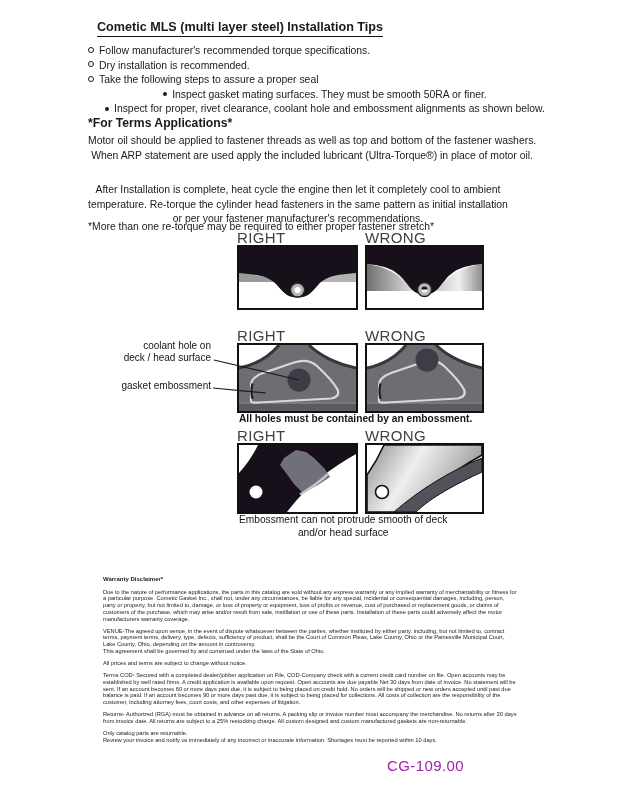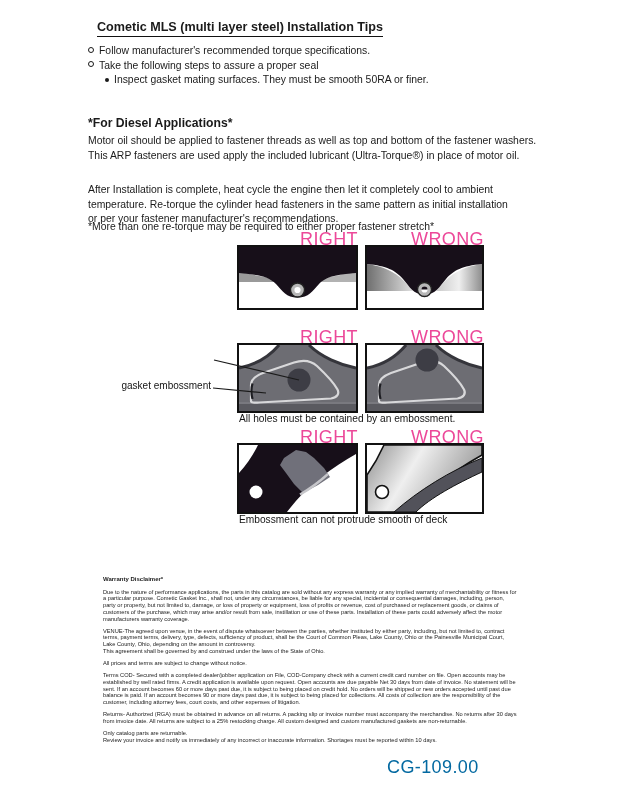--- a/index.html
+++ b/index.html
@@ -1,69 +1,71 @@
 <!DOCTYPE html>
 <html><head>
 <meta charset="utf-8">
 <style>
   html,body{margin:0;padding:0;background:#ffffff;}
   #page{position:relative;width:618px;height:800px;background:#ffffff;overflow:hidden;
         font-family:"Liberation Sans","DejaVu Sans",sans-serif;color:#1a1a1a;}
   .abs{position:absolute;}
-  .nowrap{white-space:nowrap;}
+  .nowrap{white-space:nowrap;text-align:center;}
   
   #title{top:20px;left:97px;font-size:12.6px;font-weight:bold;}
   #title .ul{display:inline-block;border-bottom:1.6px solid #111;padding-bottom:2px;}
   
   #bullets{top:44px;left:88px;font-size:10.4px;line-height:14.6px;}
   .b-row{white-space:nowrap;}
   .b-o{display:inline-block;width:4px;height:4px;border:1px solid #1a1a1a;border-radius:50%;
        margin-right:5px;vertical-align:1.5px;}
   .b-f{display:inline-block;width:4px;height:4px;background:#1a1a1a;border-radius:50%;
        margin-right:5px;vertical-align:1.5px;}
   .b-sub{padding-left:17px;text-align:center;}
   
   #diesel-heading{top:116px;left:88px;font-size:12.2px;font-weight:bold;}
   .body-block{font-size:10.4px;line-height:14.6px;}
   #para1{top:134px;left:88px;}
   #para2{top:183px;left:88px;}
   #retorque-note{top:221px;left:88px;font-size:10.4px;}
   
-  .dlabel{font-size:18px;letter-spacing:.4px;text-align:right;color:#ec4899;}
+  .dlabel{font-size:15px;letter-spacing:.4px;text-align:left;color:#404040;}
   .dbox{position:absolute;border:2px solid #111;background:#fff;line-height:0;}
   .dcap{font-size:10.2px;line-height:12.5px;color:#141414;}
   .ann{font-size:10px;line-height:12px;text-align:right;color:#141414;}
   #leader-overlay{position:absolute;left:0;top:0;width:618px;height:800px;pointer-events:none;}
   
   #warranty{top:576px;left:103px;width:414px;font-size:5.7px;line-height:6.7px;color:#222;}
   #warranty .wh{font-weight:bold;font-size:6.0px;margin-bottom:6px;}
   #warranty .wp{margin-bottom:5.5px;text-align:left;}
   #warranty .wp div{margin:0;}
   
-  #doc-code{top:757px;left:387px;font-size:18px;letter-spacing:.4px;color:#0369a1;}
+  #doc-code{top:757px;left:387px;font-size:15px;letter-spacing:.4px;color:#a21caf;}
 </style>
 </head>
 <body>
 
 <div id="page">
 
   <div class="abs" id="title">
     <span class="ul">Cometic MLS (multi layer steel) Installation Tips</span>
   </div>
 
   <div class="abs" id="bullets">
     <div class="b-row"><span class="b-o"></span><span>Follow manufacturer's recommended torque specifications.</span></div>
+    <div class="b-row"><span class="b-o"></span><span>Dry installation is recommended.</span></div>
     <div class="b-row"><span class="b-o"></span><span>Take the following steps to assure a proper seal</span></div>
     <div class="b-row b-sub"><span class="b-f"></span><span>Inspect gasket mating surfaces.  They must be smooth 50RA or finer.</span></div>
-  </div>
-
-  <div class="abs" id="diesel-heading">*For Diesel Applications*</div>
+    <div class="b-row b-sub"><span class="b-f"></span><span>Inspect for proper, rivet clearance, coolant hole and embossment alignments as shown below.</span></div>
+  </div>
+
+  <div class="abs" id="diesel-heading">*For Terms Applications*</div>
   <div class="abs body-block" id="para1">
     <div class="nowrap">Motor oil should be applied to fastener threads as well as top and bottom of the fastener washers.</div>
-    <div class="nowrap">This ARP fasteners are used apply the included lubricant (Ultra-Torque®) in place of motor oil.</div>
+    <div class="nowrap">When ARP statement are used apply the included lubricant (Ultra-Torque®) in place of motor oil.</div>
   </div>
   <div class="abs body-block" id="para2">
     <div class="nowrap">After Installation is complete, heat cycle the engine then let it completely cool to ambient</div>
     <div class="nowrap">temperature. Re-torque the cylinder head fasteners in the same pattern as initial installation</div>
     <div class="nowrap">or per your fastener manufacturer's recommendations.</div>
   </div>
   <div class="abs nowrap" id="retorque-note">*More than one re-torque may be required to either proper fastener stretch*</div>
 
   <div class="abs dlabel" style="top:229px;left:237px;width:121px;">RIGHT</div>
   <div class="abs dlabel" style="top:229px;left:365px;width:119px;">WRONG</div>
@@ -98,20 +100,24 @@
       <path d="M0,0 H115 V17 C95,19 87,23 79,32 C72,40 69,47.5 57.5,47.5 C46,47.5 43,40 36,32 C28,23 20,19 0,17 Z" fill="#170f19"></path>
       <circle cx="57.5" cy="42.5" r="7" fill="#b7b7b7" stroke="#222" stroke-width="1.4"></circle>
       <circle cx="57.5" cy="42.5" r="3.1" fill="#ffffff"></circle>
       <path d="M54.4,42.5 A3.1,3.1 0 0 1 60.6,42.5 Z" fill="#170f19"></path>
     </svg>
   </div>
 
   <div class="abs dlabel" style="top:327px;left:237px;width:121px;">RIGHT</div>
   <div class="abs dlabel" style="top:327px;left:365px;width:119px;">WRONG</div>
 
+  <div class="abs ann" style="top:340px;left:61px;width:150px;">
+    <div>coolant hole on</div>
+    <div>deck / head surface</div>
+  </div>
   <div class="abs ann" style="top:380px;left:61px;width:150px;">gasket embossment</div>
 
   <div class="dbox" style="top:343px;left:237px;width:117px;height:66px;">
     <svg width="117" height="66" viewBox="0 0 117 66">
       <rect width="117" height="66" fill="#6d6d73"></rect>
       <path d="M0,0 H40 C30,12 15,20 0,23 Z" fill="#ffffff"></path>
       <path d="M117,0 H70 C82,12 101,20 117,23 Z" fill="#ffffff"></path>
       <path d="M40,0 C30,12 15,20 0,23" stroke="#35353b" stroke-width="3" fill="none"></path>
       <path d="M70,0 C82,12 101,20 117,23" stroke="#35353b" stroke-width="3" fill="none"></path>
       <rect y="57.5" width="117" height="1" fill="#85858b"></rect>
@@ -128,21 +134,21 @@
       <path d="M115,0 H69 C81,12 100,20 115,23 Z" fill="#ffffff"></path>
       <path d="M39,0 C29,12 15,20 0,23" stroke="#35353b" stroke-width="3" fill="none"></path>
       <path d="M69,0 C81,12 100,20 115,23" stroke="#35353b" stroke-width="3" fill="none"></path>
       <rect y="57.5" width="115" height="1" fill="#85858b"></rect>
       <rect y="59" width="115" height="7" fill="#5a5a60"></rect>
       <path d="M12,56 V40 C12,35 16,31 24,28 L55,17.5 C64,14.5 71,15.5 77,21 C85,28.5 93.5,38 97,44.5 C99,48.5 97,52.5 90.5,53.5 L20,57.5 C15,58 12,57.5 12,56 Z" fill="none" stroke="#d8d8da" stroke-width="2.2"></path>
       <path d="M13.5,54 C12.2,49 12.2,43 13.5,38.5" stroke="#1d1d22" stroke-width="2.2" fill="none"></path>
       <circle cx="60" cy="15" r="11.5" fill="#3d3d45"></circle>
     </svg>
   </div>
-  <div class="abs dcap nowrap" style="top:413px;left:239px;">All holes must be contained by an embossment.</div>
+  <div class="abs dcap nowrap" style="top:413px;left:239px;font-weight:bold;">All holes must be contained by an embossment.</div>
 
   <div class="abs dlabel" style="top:427px;left:237px;width:121px;">RIGHT</div>
   <div class="abs dlabel" style="top:427px;left:365px;width:119px;">WRONG</div>
 
   <div class="dbox" style="top:443px;left:237px;width:117px;height:67px;">
     <svg width="117" height="67" viewBox="0 0 117 67">
       <rect width="117" height="67" fill="#ffffff"></rect>
       <path d="M19,0 H117 V9 C94,22 68,40 48,67 H0 V28 C8,19 14.5,9.5 19,0 Z" fill="#170f19"></path>
       <polygon points="45,13 57,5 67,7 75,13 85,23 91,32 79,40 64,48 55,39 47,28 41,20" fill="#70707a"></polygon>
       <path d="M89,29 C79,38 69,45 61,49.5" stroke="#c6c6ca" stroke-width="2.4" fill="none"></path>
@@ -159,20 +165,21 @@
         </linearGradient>
       </defs>
       <rect width="115" height="67" fill="#ffffff"></rect>
       <path d="M17,0 H115 V10 C90,24 63,43 45,67 H0 V30 C7,20 12.5,10 17,0 Z" fill="url(#g3)" stroke="#111" stroke-width="1.6"></path>
       <path d="M27,67 C52,45 83,26 115,13 L115,27 C89,39 63,53 49,67 Z" fill="#52525a" stroke="#111" stroke-width="1"></path>
       <circle cx="15" cy="47" r="6.5" fill="#ffffff" stroke="#111" stroke-width="1.6"></circle>
     </svg>
   </div>
   <div class="abs dcap" style="top:514px;left:239px;">
     <div class="nowrap">Embossment can not protrude smooth of deck</div>
+    <div class="nowrap">and/or head surface</div>
   </div>
 
   <svg id="leader-overlay">
     <line x1="214" y1="360" x2="299" y2="380" stroke="#1a1a1a" stroke-width="1.2"></line>
     <line x1="213" y1="388" x2="266" y2="393" stroke="#1a1a1a" stroke-width="1.2"></line>
   </svg>
 
   <div class="abs" id="warranty">
     <div class="wh">Warranty Disclaimer*</div>
     <div class="wp">Due to the nature of performance applications, the parts in this catalog are sold without any express warranty or any implied warranty of merchantability or fitness for a particular purpose.  Cometic Gasket Inc., shall not, under any circumstances, be liable for any special, incidental or consequential damages, including, person, party or property, but not limited to, damage, or loss of property or equipment, loss of profits or revenue, cost of purchased or replacement goods, or claims of customers of the purchase, which may arise and/or result from sale, instillation or use of these parts.  Installation of these parts could adversely affect the motor manufacturers warranty coverage.</div>

